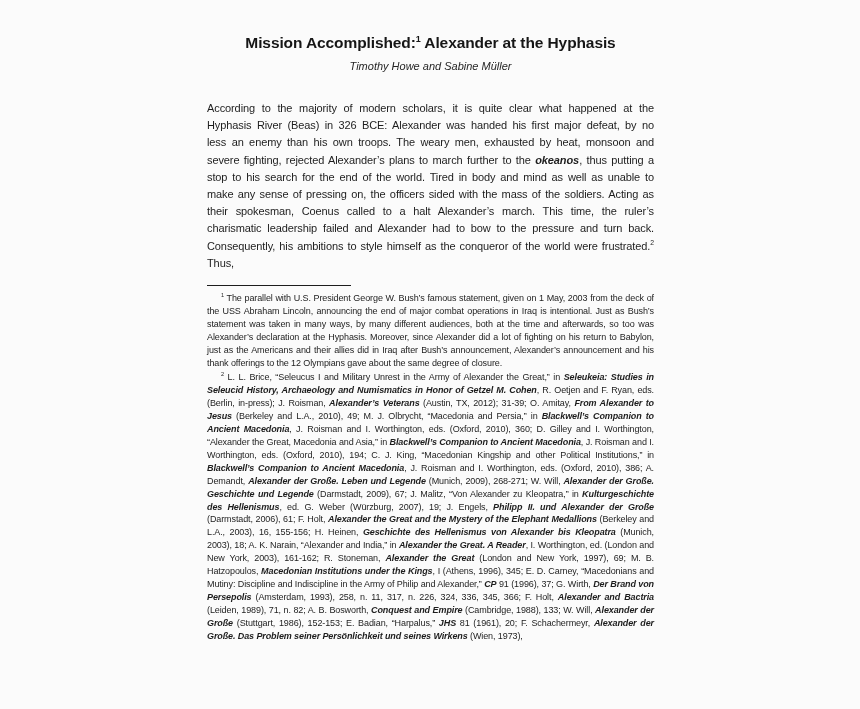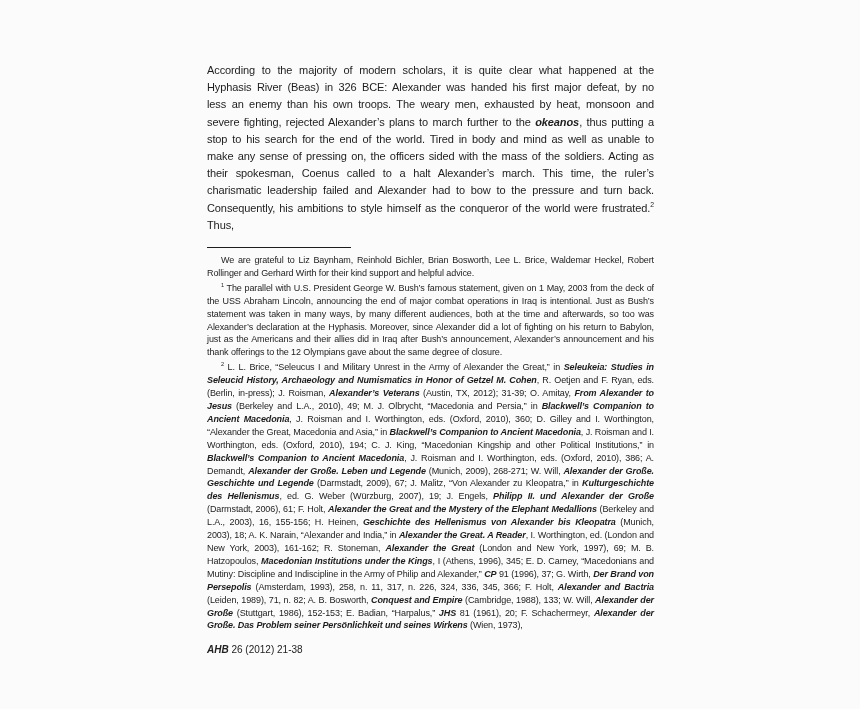--- a/index.html
+++ b/index.html
@@ -72,20 +72,20 @@
     margin-top: 12px;
     font-size: 10px;
     color: #222222;
   }
 </style>
 </head>
 <body>
 
 <div class="page">
   <div class="column">
+    <h1 class="title"><span>Mission Accomplished:</span><sup>1</sup><span> Alexander at the Hyphasis</span></h1>
+    <div class="byline">Timothy Howe and Sabine Müller</div>
     <p class="body-par"><span>According to the majority of modern scholars, it is quite clear what happened at the Hyphasis River (Beas) in 326 BCE: Alexander was handed his first major defeat, by no less an enemy than his own troops. The weary men, exhausted by heat, monsoon and severe fighting, rejected Alexander’s plans to march further to the </span><span class="it">okeanos</span><span>, thus putting a stop to his search for the end of the world. Tired in body and mind as well as unable to make any sense of pressing on, the officers sided with the mass of the soldiers. Acting as their spokesman, Coenus called to a halt Alexander’s march. This time, the ruler’s charismatic leadership failed and Alexander had to bow to the pressure and turn back. Consequently, his ambitions to style himself as the conqueror of the world were frustrated.</span><sup>2</sup><span> Thus,</span></p>
     <div class="fn-rule"></div>
-    <p class="footnote"><span>We are grateful to Liz Baynham, Reinhold Bichler, Brian Bosworth, Lee L. Brice, Waldemar Heckel, Robert Rollinger and Gerhard Wirth for their kind support and helpful advice.</span></p>
     <p class="footnote"><sup>1</sup><span> The parallel with U.S. President George W. Bush’s famous statement, given on 1 May, 2003 from the deck of the USS Abraham Lincoln, announcing the end of major combat operations in Iraq is intentional. Just as Bush’s statement was taken in many ways, by many different audiences, both at the time and afterwards, so too was Alexander’s declaration at the Hyphasis. Moreover, since Alexander did a lot of fighting on his return to Babylon, just as the Americans and their allies did in Iraq after Bush’s announcement, Alexander’s announcement and his thank offerings to the 12 Olympians gave about the same degree of closure.</span></p>
     <p class="footnote"><sup>2</sup><span> L. L. Brice, “Seleucus I and Military Unrest in the Army of Alexander the Great,” in </span><span class="it">Seleukeia: Studies in Seleucid History, Archaeology and Numismatics in Honor of Getzel M. Cohen</span><span>, R. Oetjen and F. Ryan, eds. (Berlin, in-press); J. Roisman, </span><span class="it">Alexander’s Veterans</span><span> (Austin, TX, 2012); 31-39; O. Amitay, </span><span class="it">From Alexander to Jesus</span><span> (Berkeley and L.A., 2010), 49; M. J. Olbrycht, “Macedonia and Persia,” in </span><span class="it">Blackwell’s Companion to Ancient Macedonia</span><span>, J. Roisman and I. Worthington, eds. (Oxford, 2010), 360; D. Gilley and I. Worthington, “Alexander the Great, Macedonia and Asia,” in </span><span class="it">Blackwell’s Companion to Ancient Macedonia</span><span>, J. Roisman and I. Worthington, eds. (Oxford, 2010), 194; C. J. King, “Macedonian Kingship and other Political Institutions,” in </span><span class="it">Blackwell’s Companion to Ancient Macedonia</span><span>, J. Roisman and I. Worthington, eds. (Oxford, 2010), 386; A. Demandt, </span><span class="it">Alexander der Große. Leben und Legende</span><span> (Munich, 2009), 268-271; W. Will, </span><span class="it">Alexander der Große. Geschichte und Legende</span><span> (Darmstadt, 2009), 67; J. Malitz, “Von Alexander zu Kleopatra,” in </span><span class="it">Kulturgeschichte des Hellenismus</span><span>, ed. G. Weber (Würzburg, 2007), 19; J. Engels, </span><span class="it">Philipp II. und Alexander der Große</span><span> (Darmstadt, 2006), 61; F. Holt, </span><span class="it">Alexander the Great and the Mystery of the Elephant Medallions</span><span> (Berkeley and L.A., 2003), 16, 155-156; H. Heinen, </span><span class="it">Geschichte des Hellenismus von Alexander bis Kleopatra</span><span> (Munich, 2003), 18; A. K. Narain, “Alexander and India,” in </span><span class="it">Alexander the Great. A Reader</span><span>, I. Worthington, ed. (London and New York, 2003), 161-162; R. Stoneman, </span><span class="it">Alexander the Great</span><span> (London and New York, 1997), 69; M. B. Hatzopoulos, </span><span class="it">Macedonian Institutions under the Kings</span><span>, I (Athens, 1996), 345; E. D. Carney, “Macedonians and Mutiny: Discipline and Indiscipline in the Army of Philip and Alexander,” </span><span class="it">CP</span><span> 91 (1996), 37; G. Wirth, </span><span class="it">Der Brand von Persepolis</span><span> (Amsterdam, 1993), 258, n. 11, 317, n. 226, 324, 336, 345, 366; F. Holt, </span><span class="it">Alexander and Bactria</span><span> (Leiden, 1989), 71, n. 82; A. B. Bosworth, </span><span class="it">Conquest and Empire</span><span> (Cambridge, 1988), 133; W. Will, </span><span class="it">Alexander der Große</span><span> (Stuttgart, 1986), 152-153; E. Badian, “Harpalus,” </span><span class="it">JHS</span><span> 81 (1961), 20; F. Schachermeyr, </span><span class="it">Alexander der Große. Das Problem seiner Persönlichkeit und seines Wirkens</span><span> (Wien, 1973),</span></p>
-    <div class="footer"><span class="it">AHB</span><span> 26 (2012) 21-38</span></div>
   </div>
 </div>
 
 </body></html>

